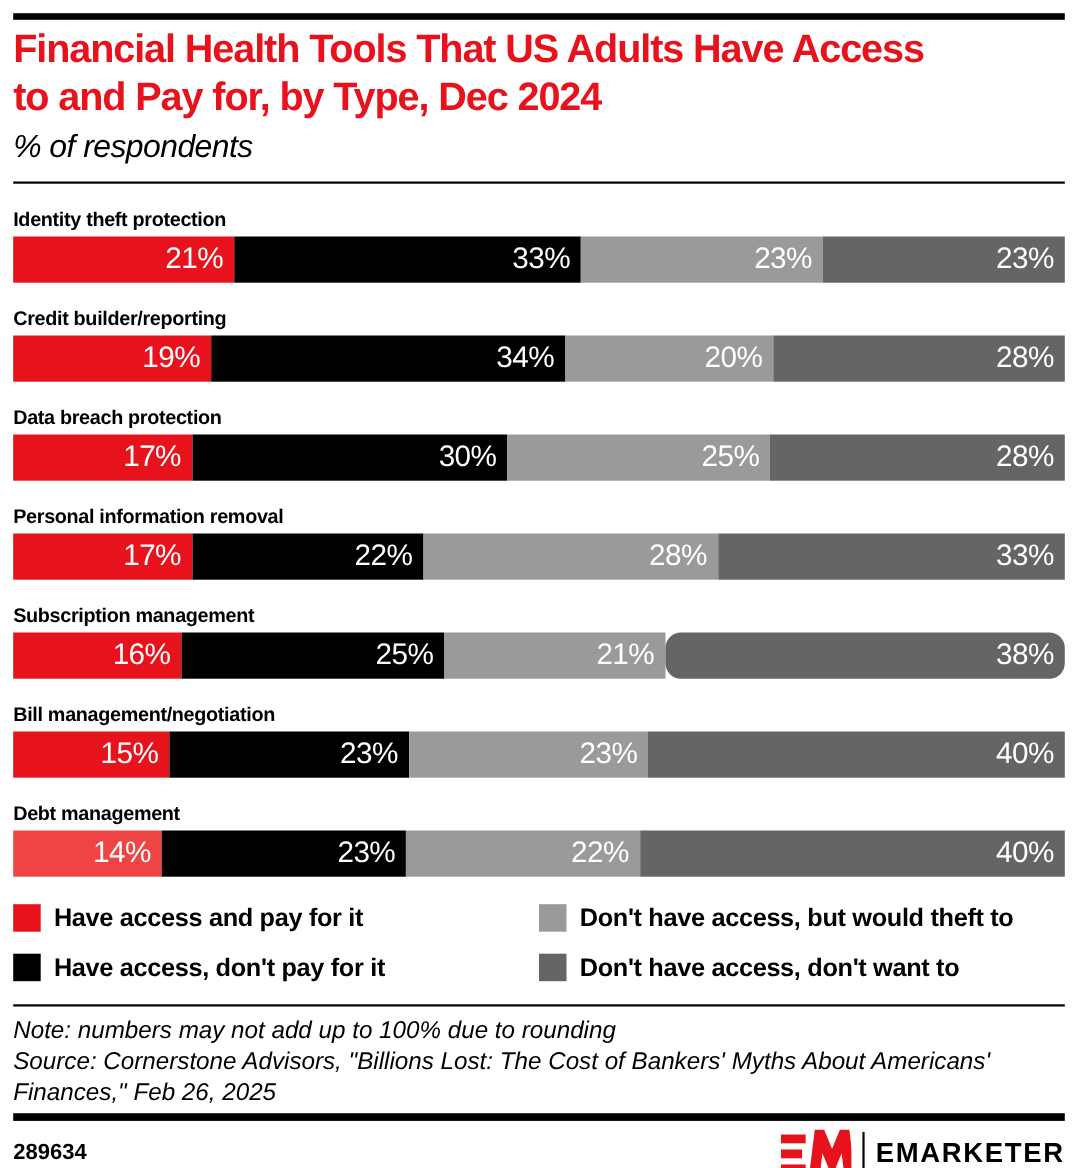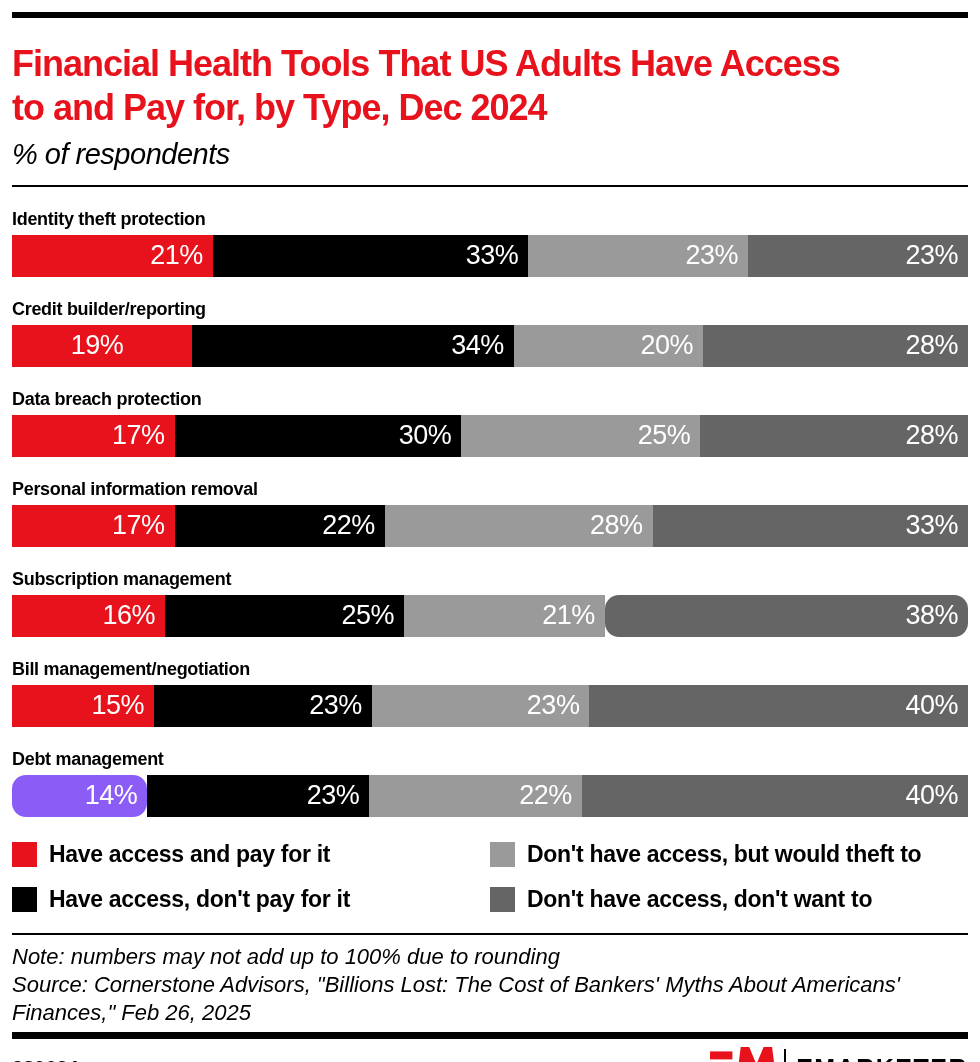--- a/index.html
+++ b/index.html
@@ -21,21 +21,21 @@
     background: #000;
     margin-top: 12px;
   }
 
   .title {
     color: #e8121c;
     font-weight: bold;
     font-size: 36px;
     line-height: 1.22;
     letter-spacing: -1px;
-    margin-top: 24px;
+    margin-top: 4px;
     white-space: nowrap;
   }
   .subtitle {
     font-style: italic;
     font-size: 29px;
     letter-spacing: -0.5px;
     margin-top: 8px;
   }
   .thin-rule {
     height: 2px;
@@ -173,21 +173,21 @@
             </div>
             <div class="seg" style="background: rgb(101, 101, 101); flex-grow: 23;">
               <span>23%</span>
             </div>
           </div>
   </div>
 
   <div>
     <div class="row-label">Credit builder/reporting</div>
     <div class="bar">
-            <div class="seg" style="background: rgb(232, 18, 28); flex-grow: 19; justify-content: center;">
+            <div class="seg" style="background: rgb(232, 18, 28); flex-grow: 19;">
               <span>19%</span>
             </div>
             <div class="seg" style="background: rgb(0, 0, 0); flex-grow: 34;">
               <span>34%</span>
             </div>
             <div class="seg" style="background: rgb(154, 154, 154); flex-grow: 20;">
               <span>20%</span>
             </div>
             <div class="seg" style="background: rgb(101, 101, 101); flex-grow: 28;">
               <span>28%</span>
@@ -263,21 +263,21 @@
             </div>
             <div class="seg" style="background: rgb(101, 101, 101); flex-grow: 40;">
               <span>40%</span>
             </div>
           </div>
   </div>
 
   <div>
     <div class="row-label">Debt management</div>
     <div class="bar">
-            <div class="seg" style="background: #8b5cf6; flex-grow: 14; border-radius: 14px;">
+            <div class="seg" style="background: #ef4444; flex-grow: 14;">
               <span>14%</span>
             </div>
             <div class="seg" style="background: rgb(0, 0, 0); flex-grow: 23;">
               <span>23%</span>
             </div>
             <div class="seg" style="background: rgb(154, 154, 154); flex-grow: 22;">
               <span>22%</span>
             </div>
             <div class="seg" style="background: rgb(101, 101, 101); flex-grow: 40;">
               <span>40%</span>

